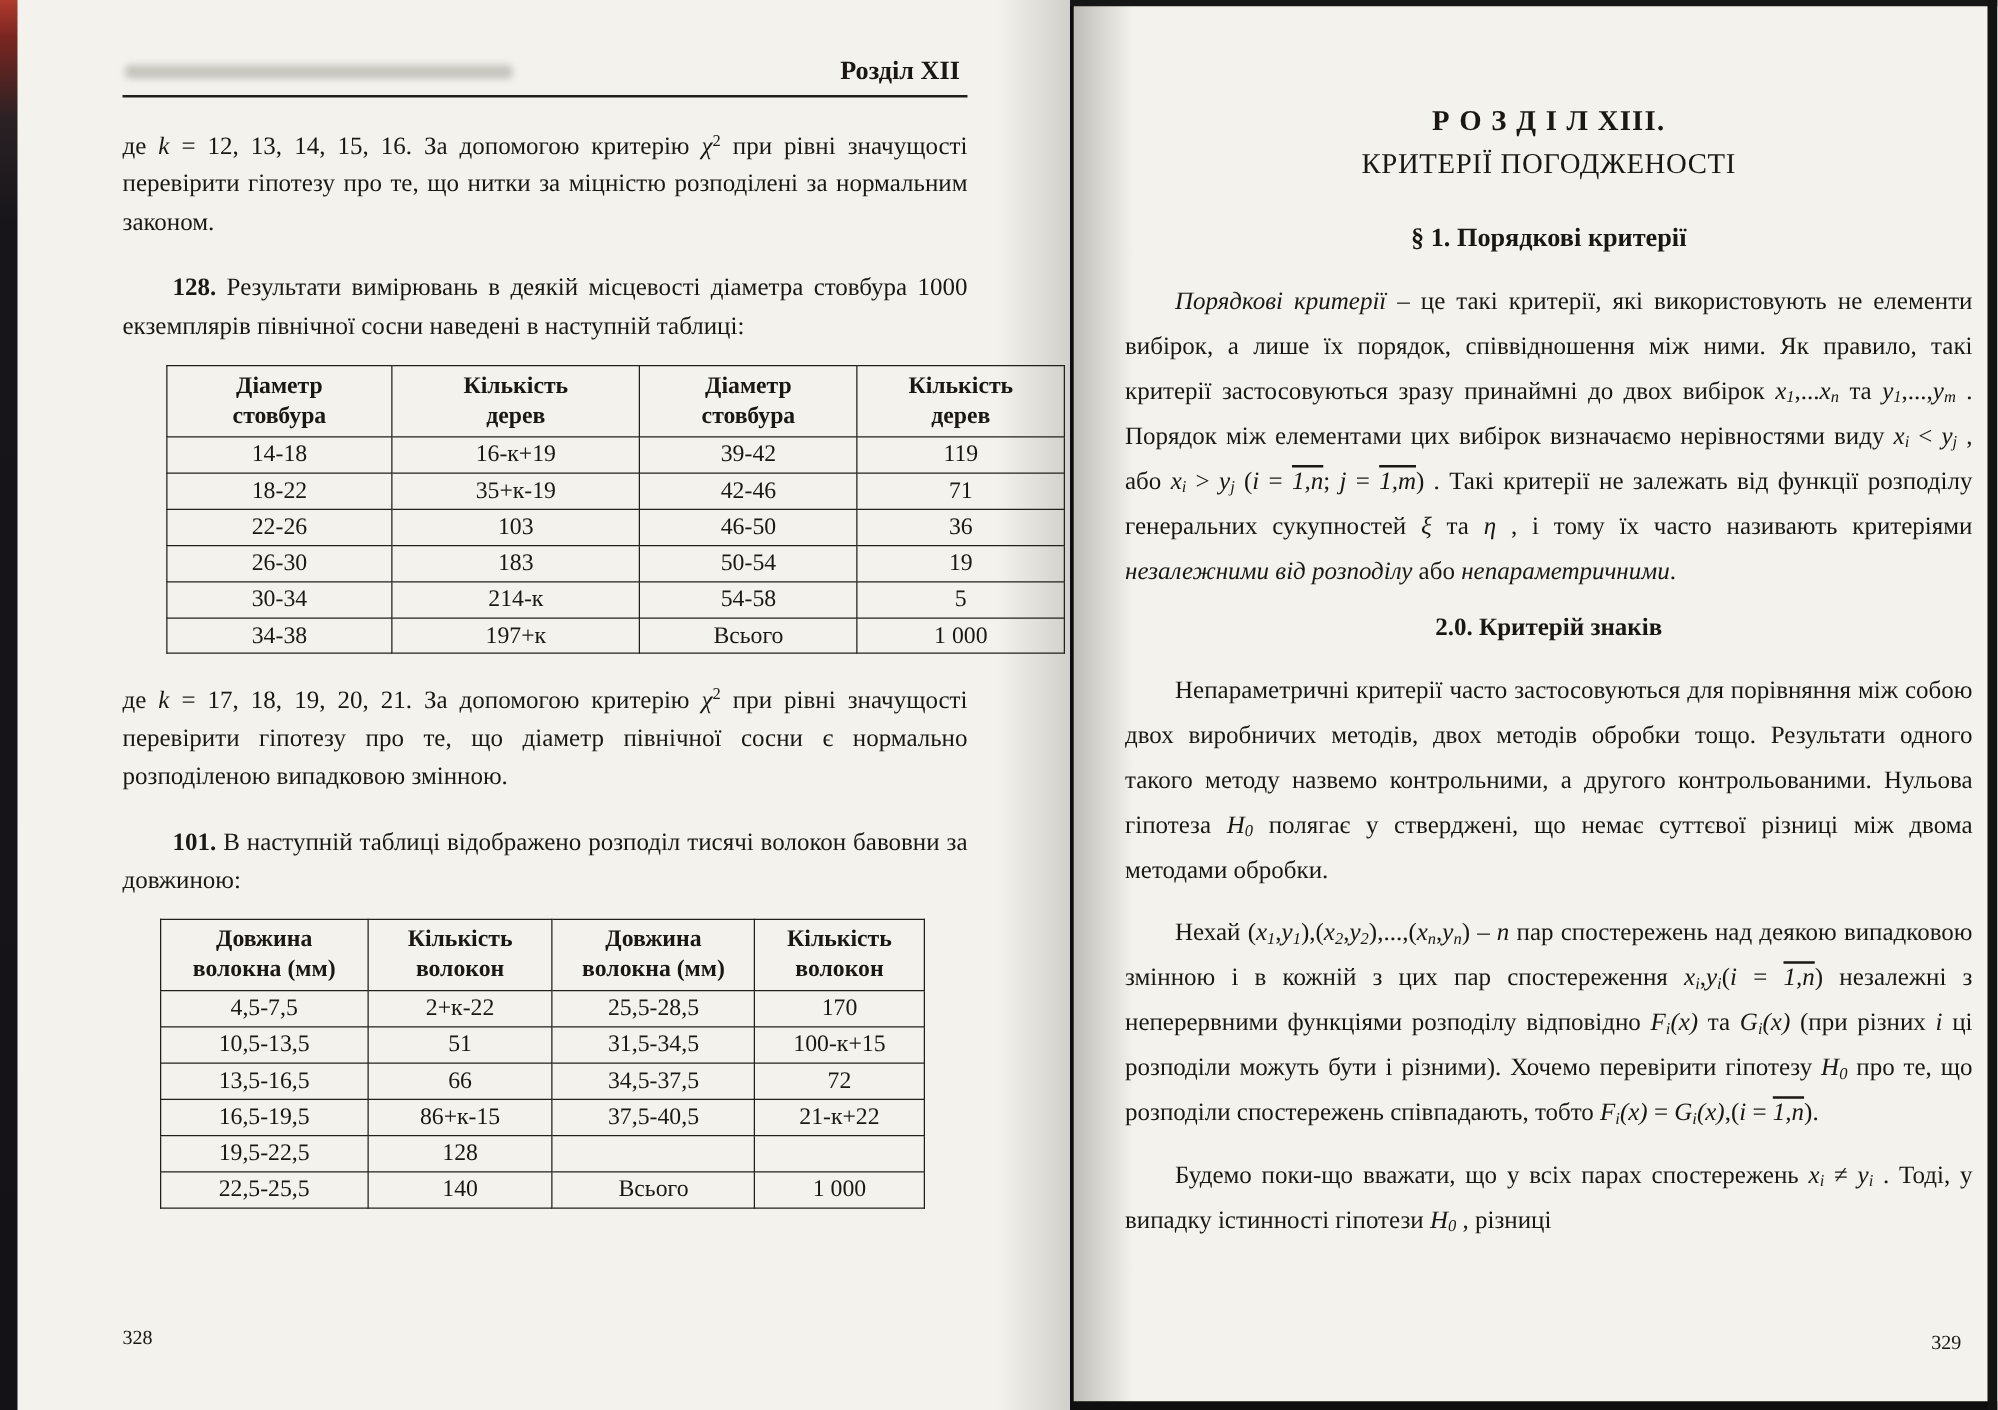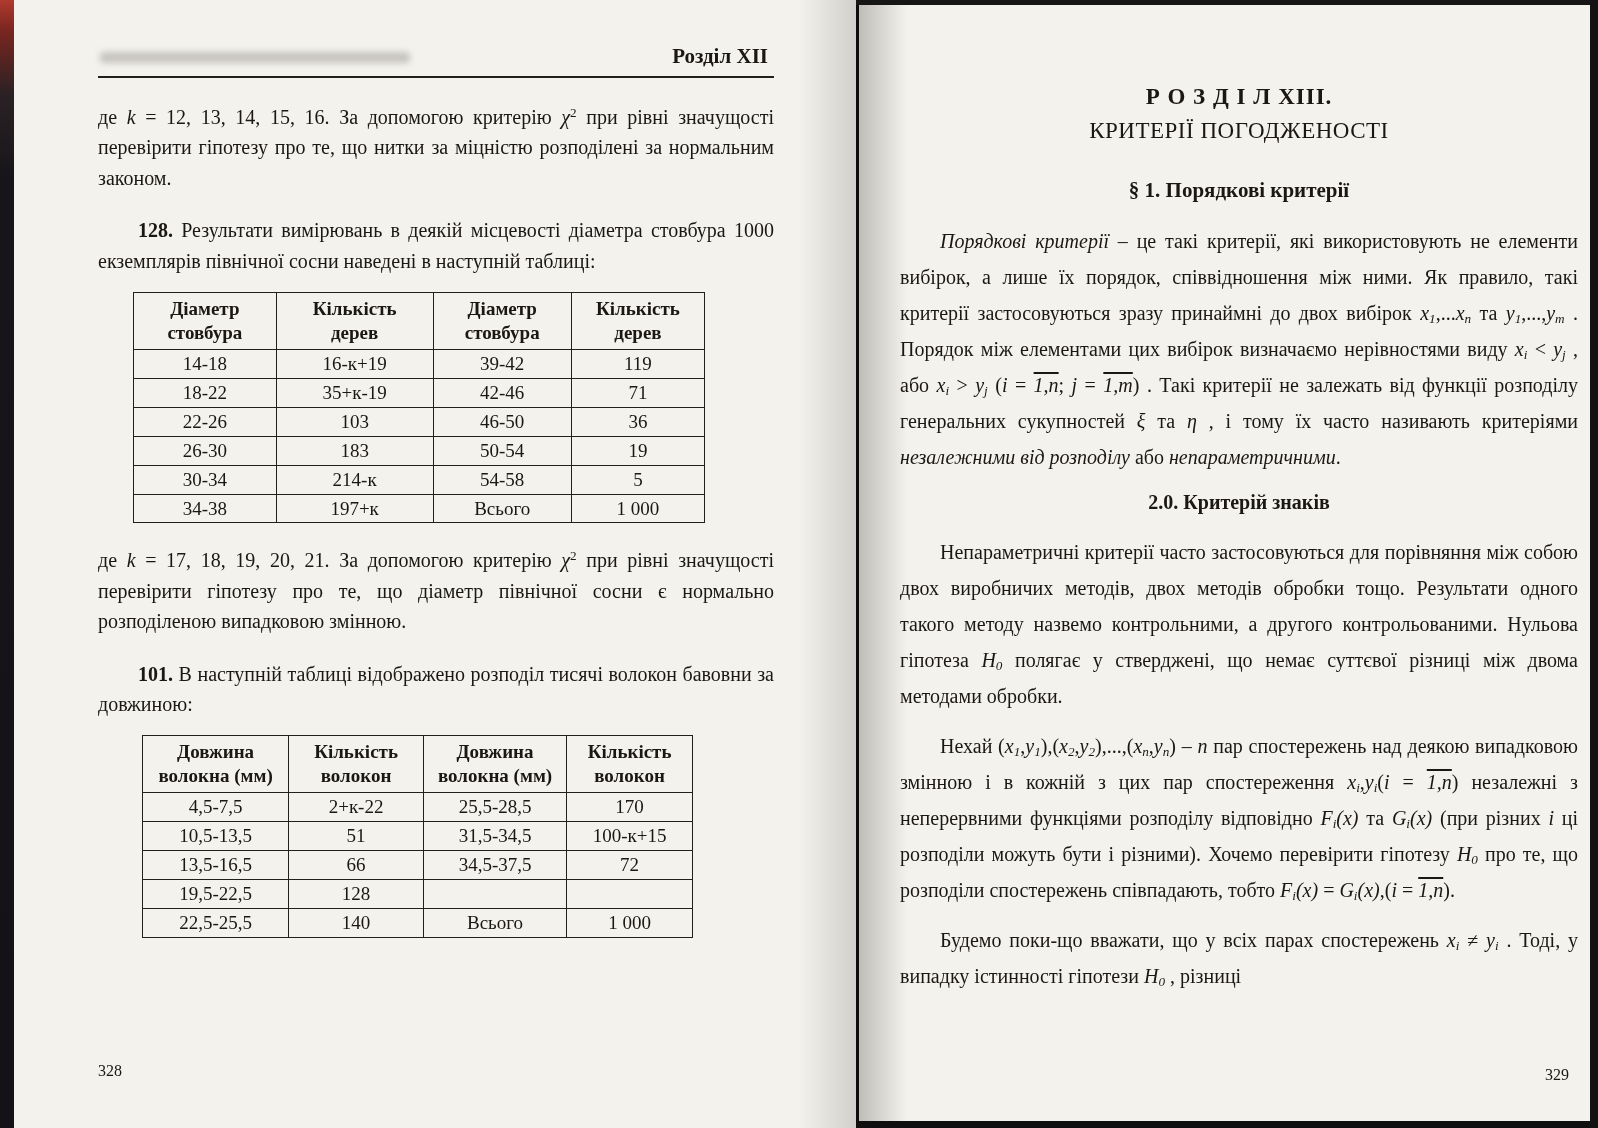--- a/index.html
+++ b/index.html
@@ -72,26 +72,26 @@
     margin: 0 0 22px 48px;
   }
   table.t th, table.t td {
     border: 1.7px solid #23201c;
     text-align: center;
     font-size: 19px;
     padding: 2px 6px;
     line-height: 1.26;
   }
   table.t th { font-weight: bold; white-space: pre-line; padding: 4px 6px; }
-  table.t1 { width: 572px; margin-left: 35px; }
+  table.t1 { width: 719px; margin-left: 35px; }
   table.t1 th:nth-child(1), table.t1 td:nth-child(1) { width: 150px; }
   table.t1 th:nth-child(2), table.t1 td:nth-child(2) { width: 165px; }
   table.t1 th:nth-child(3), table.t1 td:nth-child(3) { width: 145px; }
   table.t1 th:nth-child(4), table.t1 td:nth-child(4) { width: 138px; }
-  table.t2 { width: 551px; margin-left: 44px; }
+  table.t2 { width: 612px; margin-left: 30px; }
   table.t2 th:nth-child(1), table.t2 td:nth-child(1) { width: 166px; }
   table.t2 th:nth-child(2), table.t2 td:nth-child(2) { width: 148px; }
   table.t2 th:nth-child(3), table.t2 td:nth-child(3) { width: 162px; }
   table.t2 th:nth-child(4), table.t2 td:nth-child(4) { width: 136px; }
 
   
   .chapter-title {
     text-align: center; font-weight: bold; font-size: 23px;
     letter-spacing: 1px; margin-bottom: 8px;
   }
@@ -213,20 +213,26 @@
             <td>31,5-34,5</td>
             <td>100-к+15</td>
           </tr>
           <tr>
             <td>13,5-16,5</td>
             <td>66</td>
             <td>34,5-37,5</td>
             <td>72</td>
           </tr>
           <tr>
+            <td>16,5-19,5</td>
+            <td>86+к-15</td>
+            <td>37,5-40,5</td>
+            <td>21-к+22</td>
+          </tr>
+          <tr>
             <td>19,5-22,5</td>
             <td>128</td>
             <td></td>
             <td></td>
           </tr>
           <tr>
             <td>22,5-25,5</td>
             <td>140</td>
             <td>Всього</td>
             <td>1 000</td>

